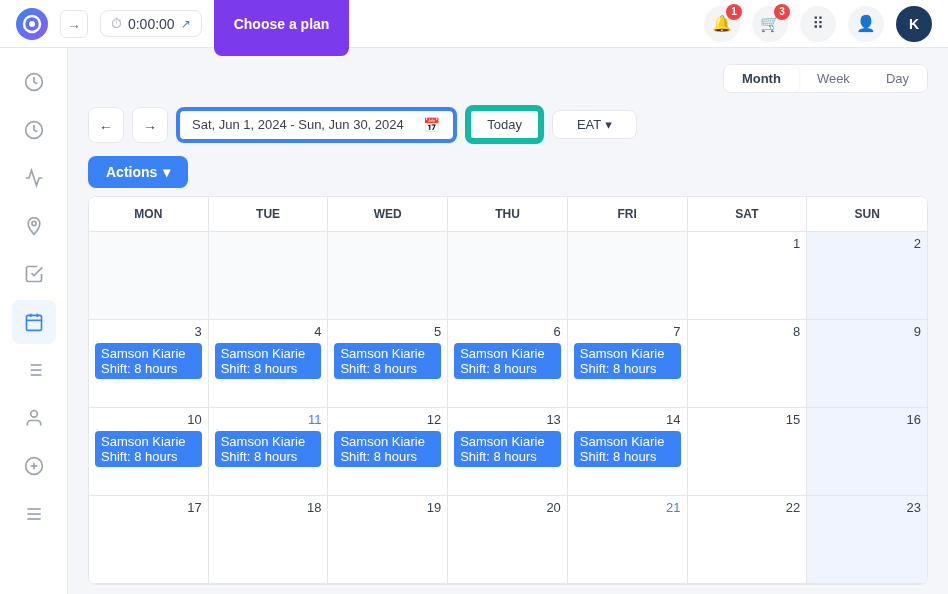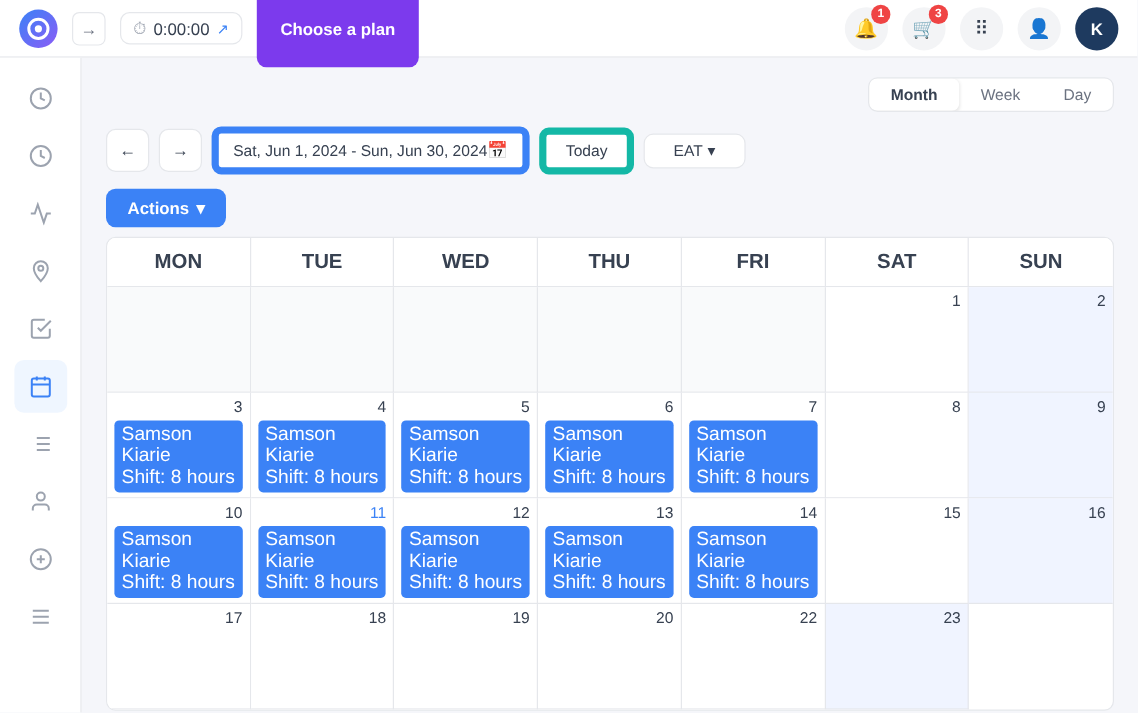--- a/index.html
+++ b/index.html
@@ -34,40 +34,40 @@
     
     .view-toggle { display: flex; justify-content: flex-end; margin-bottom: 12px; }
     .toggle-group { display: flex; border: 1px solid #e5e7eb; border-radius: 8px; overflow: hidden; background: #fff; }
     .toggle-btn { padding: 6px 18px; font-size: 13px; font-weight: 500; cursor: pointer; border: none; background: transparent; color: #6b7280; }
     .toggle-btn.active { background: #fff; color: #374151; font-weight: 600; box-shadow: 0 1px 3px rgba(0,0,0,0.1); border-radius: 6px; }
 
     
     .cal-nav { display: flex; align-items: center; justify-content: space-between; margin-bottom: 12px; }
     .cal-nav-left { display: flex; align-items: center; gap: 8px; }
     .nav-btn { width: 36px; height: 36px; border: 1px solid #e5e7eb; border-radius: 8px; background: #fff; cursor: pointer; display: flex; align-items: center; justify-content: center; font-size: 14px; color: #374151; }
-    .date-range { display: flex; align-items: center; gap: 0; border: 6px solid #3b82f6; border-radius: 8px; padding: 6px 12px; background: #fff; font-size: 13px; color: #374151; }
+    .date-range { display: flex; align-items: center; gap: 20px; border: 4px solid #3b82f6; border-radius: 8px; padding: 6px 12px; background: #fff; font-size: 13px; color: #374151; }
     .cal-icon { color: #3b82f6; font-size: 14px; }
     .today-btn { padding: 6px 16px; border: 6px solid #14b8a6; border-radius: 8px; background: #fff; font-size: 13px; font-weight: 500; cursor: pointer; color: #374151; }
     .timezone-btn { display: flex; align-items: center; gap: 4px; padding: 6px 24px; border: 1px solid #e5e7eb; border-radius: 8px; background: #fff; font-size: 13px; cursor: pointer; color: #374151; }
     .actions-btn { display: flex; align-items: center; gap: 6px; padding: 8px 18px; background: #3b82f6; color: #fff; border: none; border-radius: 8px; font-size: 14px; font-weight: 600; cursor: pointer; justify-content: flex-end; }
     .actions-row { display: flex; margin-bottom: 8px; }
 
     
     .calendar { border: 1px solid #e5e7eb; border-radius: 8px; overflow: hidden; background: #fff; }
     .cal-header { display: grid; grid-template-columns: repeat(7, 1fr); background: #fff; border-bottom: 1px solid #e5e7eb; }
-    .cal-header-cell { padding: 10px; text-align: center; font-size: 17px; font-weight: 700; color: #374151; border-right: 1px solid #e5e7eb; }
+    .cal-header-cell { padding: 10px; text-align: center; font-size: 12px; font-weight: 700; color: #374151; border-right: 1px solid #e5e7eb; }
     .cal-header-cell:last-child { border-right: none; }
     .cal-body { display: grid; grid-template-columns: repeat(7, 1fr); }
     .cal-cell { min-height: 88px; border-right: 1px solid #e5e7eb; border-bottom: 1px solid #e5e7eb; padding: 4px 6px; position: relative; background: #fff; }
     .cal-cell:nth-child(7n) { border-right: none; }
     .cal-cell.empty { background: #f9fafb; }
     .cal-cell.weekend { background: #f0f4ff; }
     .day-num { font-size: 13px; font-weight: 500; color: #374151; text-align: right; margin-bottom: 4px; }
     .day-num.blue { color: #3b82f6; }
-    .event { background: #3b82f6; color: #fff; border-radius: 4px; padding: 3px 6px; font-size: 16px; font-weight: 500; margin-top: 2px; cursor: pointer; }
+    .event { background: #3b82f6; color: #fff; border-radius: 4px; padding: 3px 6px; font-size: 13px; font-weight: 500; margin-top: 2px; cursor: pointer; }
 
     
     .content::-webkit-scrollbar { width: 6px; }
     .content::-webkit-scrollbar-thumb { background: #d1d5db; border-radius: 3px; }
   </style>
 </head>
 <body>
 
 <div class="header">
   <div class="header-left">
@@ -296,20 +296,23 @@
         <div class="cal-cell">
             <div class="day-num">18</div>
           </div>
         <div class="cal-cell">
             <div class="day-num">19</div>
           </div>
         <div class="cal-cell">
             <div class="day-num">20</div>
           </div>
         <div class="cal-cell">
+            <div class="day-num blue">21</div>
+          </div>
+        <div class="cal-cell">
             <div class="day-num">22</div>
           </div>
         <div class="cal-cell weekend">
             <div class="day-num">23</div>
           </div>
       </div>
     </div>
   </div>
 </div>
 

